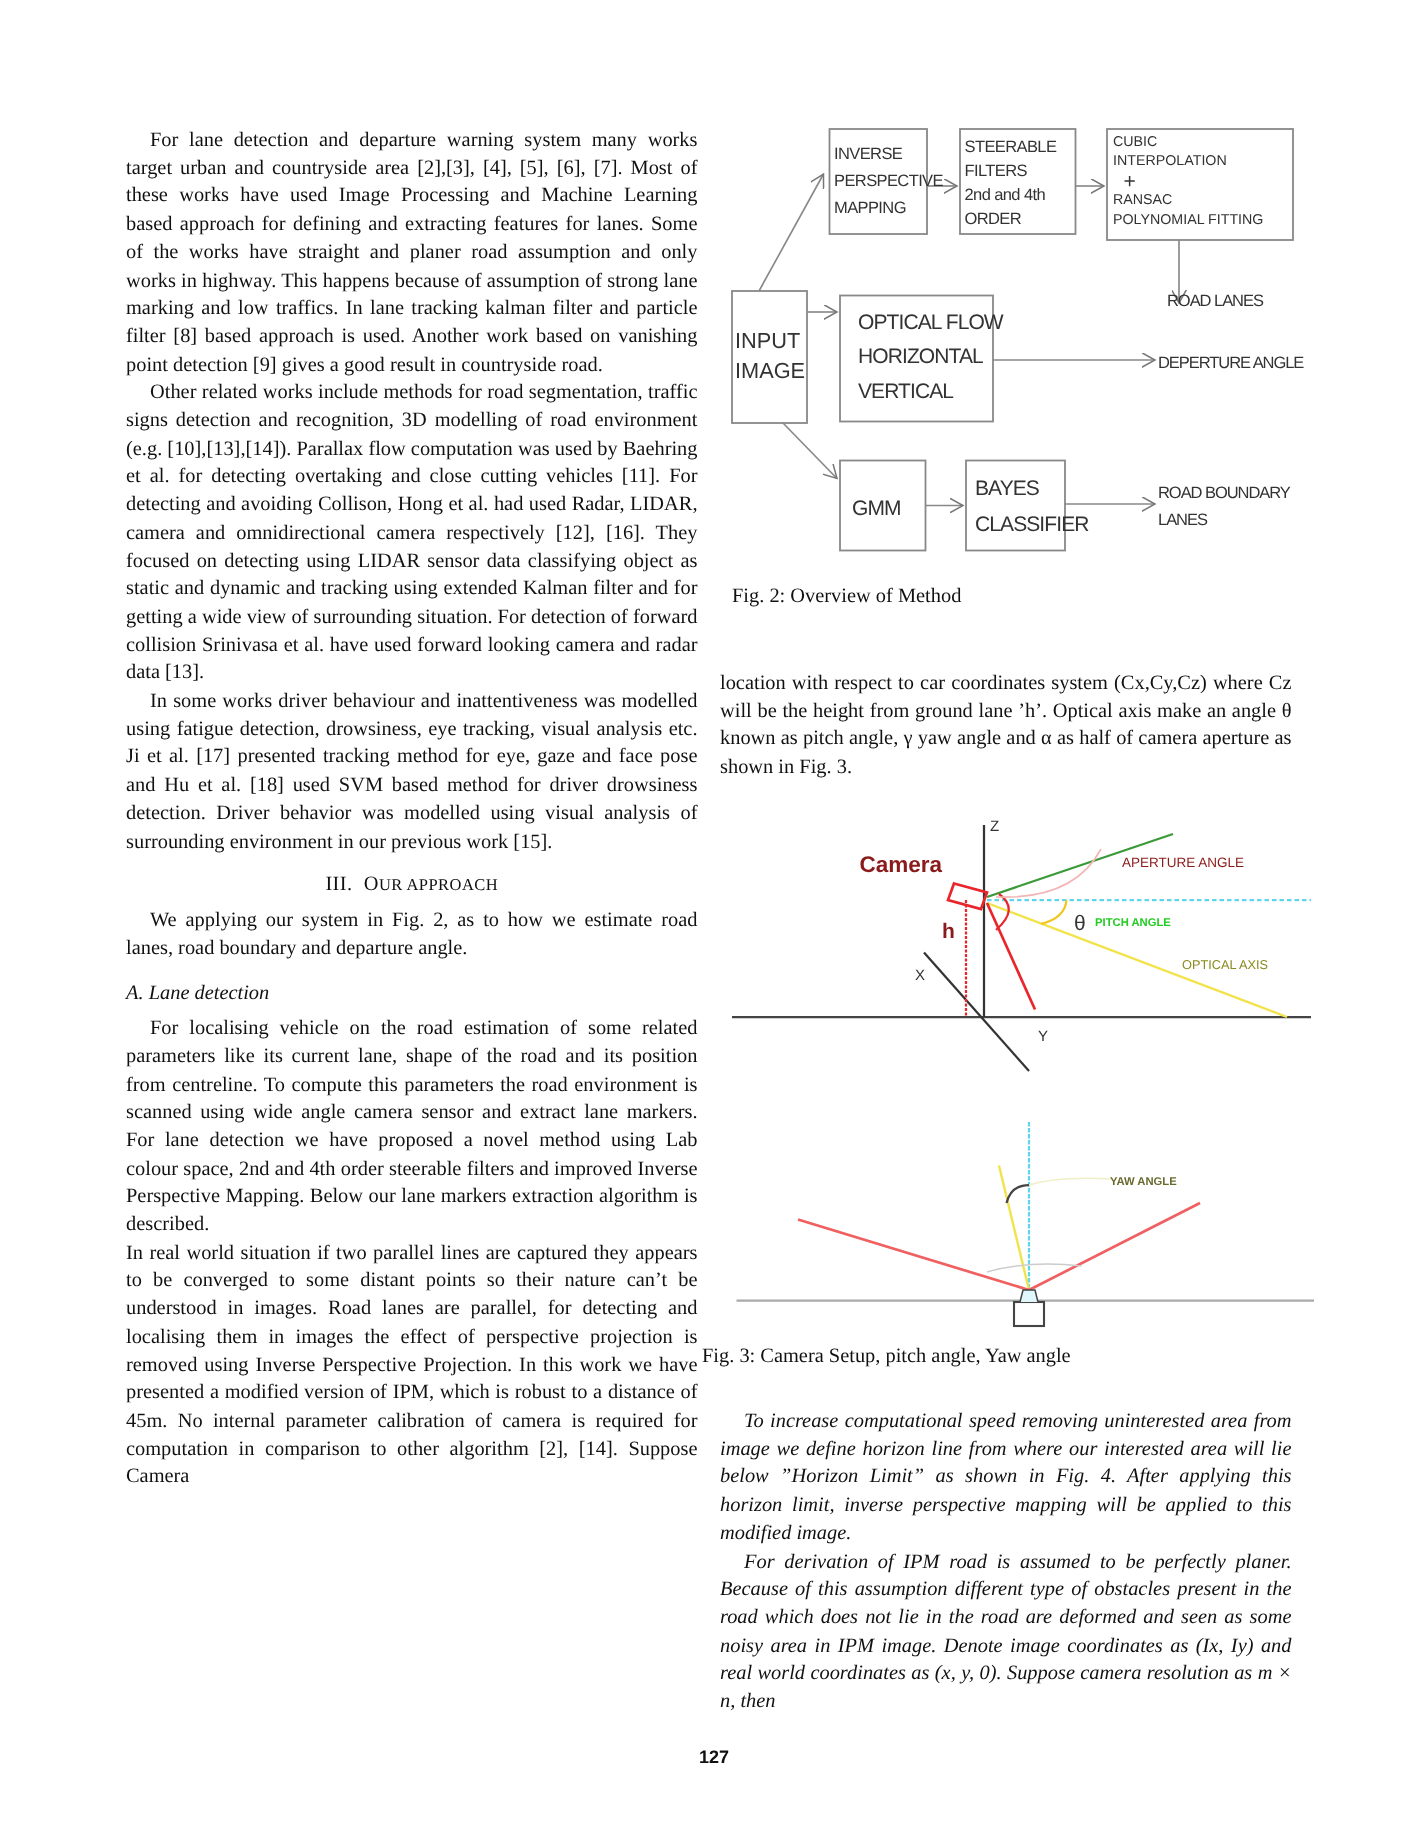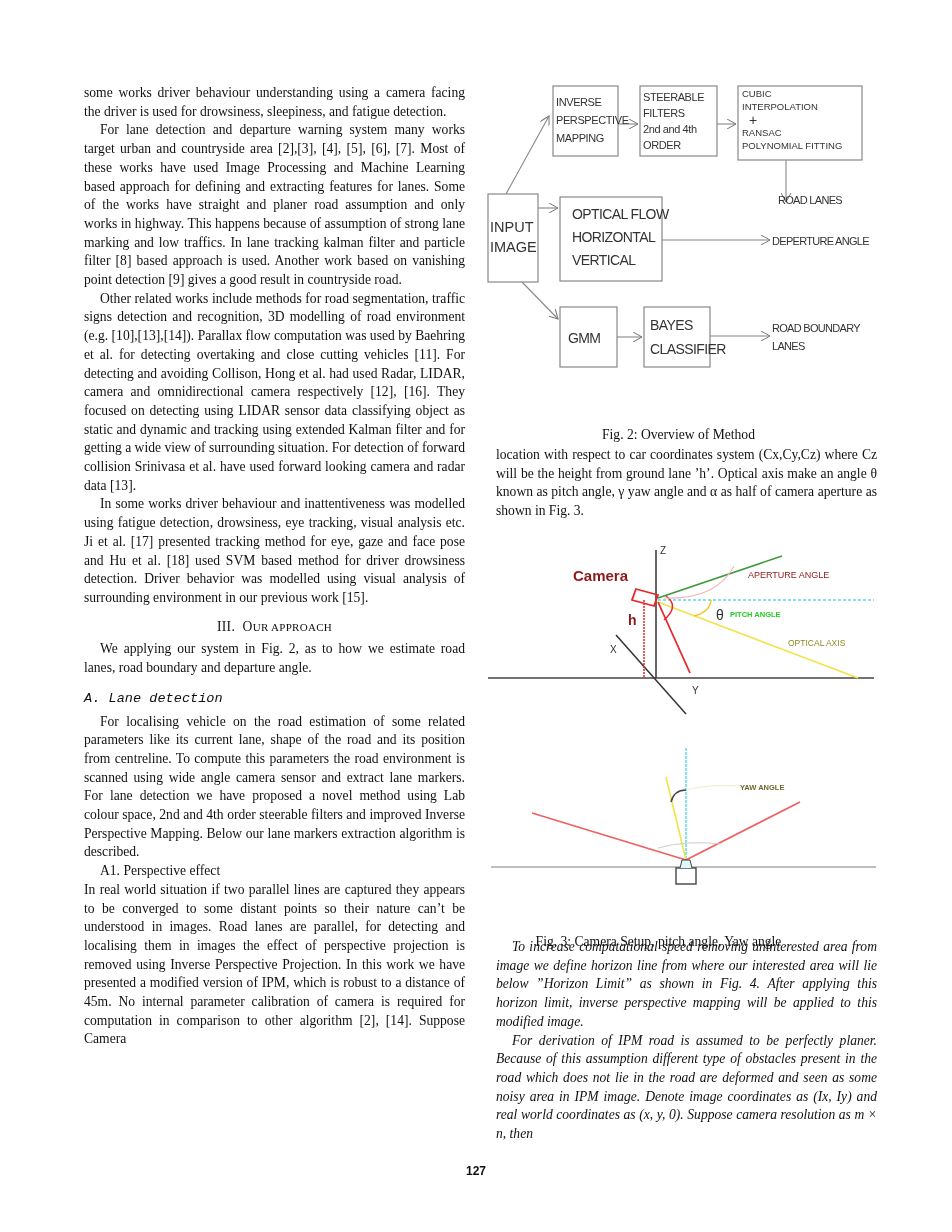--- a/index.html
+++ b/index.html
@@ -1,47 +1,45 @@
 <!DOCTYPE html>
 <html><head>
 <meta charset="utf-8">
 <style>
   html, body { margin: 0; padding: 0; background: #ffffff; }
   body { width: 952px; height: 1232px; position: relative; overflow: hidden; color: #111; }
   .col { position: absolute; font-family: "Liberation Serif", serif; font-size: 13.6px; line-height: 18.7px; text-align: justify; }
   .left { left: 84px; top: 84px; width: 381px; }
-  .right { left: 496px; width: 381px; }
+  .right { left: 480px; width: 381px; }
   .para { margin: 0; text-indent: 16px; }
   .para.noindent { text-indent: 0; }
   .heading { text-align: center; margin: 8px 0 4px 0; letter-spacing: 0.3px; }
   .heading .sc { font-size: 11px; }
-  .subheading { font-style: italic; margin: 12px 0 4px 0; text-indent: 0; font-family: Liberation Mono, monospace; }
-  .caption { text-align: center; font-family: "Liberation Serif", serif; font-size: 13.6px; position: absolute; width: 381px; margin-top: 38px; }
+  .subheading { font-style: italic; margin: 12px 0 4px 0; text-indent: 0; }
+  .caption { font-family: "Liberation Serif", serif; font-size: 13.6px; position: absolute; width: 381px; }
   .fig { position: absolute; }
   .pagenum { position: absolute; left: 0; width: 952px; top: 1164px; text-align: center; font-family: "Liberation Sans", sans-serif; font-weight: bold; font-size: 12px; }
   svg text { font-family: "Liberation Sans", sans-serif; }
 </style>
 </head>
 <body>
 
 <div class="col left">
-  <p class="para noindent">some works driver behaviour understanding using a camera facing the driver is used for drowsiness, sleepiness, and fatigue detection.</p>
   <p class="para">For lane detection and departure warning system many works target urban and countryside area [2],[3], [4], [5], [6], [7]. Most of these works have used Image Processing and Machine Learning based approach for defining and extracting features for lanes. Some of the works have straight and planer road assumption and only works in highway. This happens because of assumption of strong lane marking and low traffics. In lane tracking kalman filter and particle filter [8] based approach is used. Another work based on vanishing point detection [9] gives a good result in countryside road.</p>
   <p class="para">Other related works include methods for road segmentation, traffic signs detection and recognition, 3D modelling of road environment (e.g. [10],[13],[14]). Parallax flow computation was used by Baehring et al. for detecting overtaking and close cutting vehicles [11]. For detecting and avoiding Collison, Hong et al. had used Radar, LIDAR, camera and omnidirectional camera respectively [12], [16]. They focused on detecting using LIDAR sensor data classifying object as static and dynamic and tracking using extended Kalman filter and for getting a wide view of surrounding situation. For detection of forward collision Srinivasa et al. have used forward looking camera and radar data [13].</p>
   <p class="para">In some works driver behaviour and inattentiveness was modelled using fatigue detection, drowsiness, eye tracking, visual analysis etc. Ji et al. [17] presented tracking method for eye, gaze and face pose and Hu et al. [18] used SVM based method for driver drowsiness detection. Driver behavior was modelled using visual analysis of surrounding environment in our previous work [15].</p>
 
   <div class="heading" style="margin-top:10px;text-align:center;">
     <span>III.</span>&nbsp;
     <span>O</span><span class="sc">UR APPROACH</span>
   </div>
   <p class="para">We applying our system in Fig. 2, as to how we estimate road lanes, road boundary and departure angle.</p>
 
   <div class="subheading">A.  Lane detection</div>
   <p class="para">For localising vehicle on the road estimation of some related parameters like its current lane, shape of the road and its position from centreline. To compute this parameters the road environment is scanned using wide angle camera sensor and extract lane markers. For lane detection we have proposed a novel method using Lab colour space, 2nd and 4th order steerable filters and improved Inverse Perspective Mapping. Below our lane markers extraction algorithm is described.</p>
-  <p class="para" style="text-align:left;">A1. Perspective effect</p>
   <p class="para noindent">In real world situation if two parallel lines are captured they appears to be converged to some distant points so their nature can’t be understood in images. Road lanes are parallel, for detecting and localising them in images the effect of perspective projection is removed using Inverse Perspective Projection. In this work we have presented a modified version of IPM, which is robust to a distance of 45m. No internal parameter calibration of camera is required for computation in comparison to other algorithm [2], [14]. Suppose Camera</p>
 </div>
 
 <svg class="fig" style="left:486px; top:84px;" width="386" height="290" viewBox="0 0 386 290">
   <defs>
     <marker id="arr" markerWidth="10" markerHeight="10" refX="9" refY="5" orient="auto" markerUnits="userSpaceOnUse">
       <path d="M0,0 L9,5 L0,10" fill="none" stroke="#777" stroke-width="1"></path>
     </marker>
   </defs>
   <g stroke="#888" stroke-width="1.2" fill="#fff">

